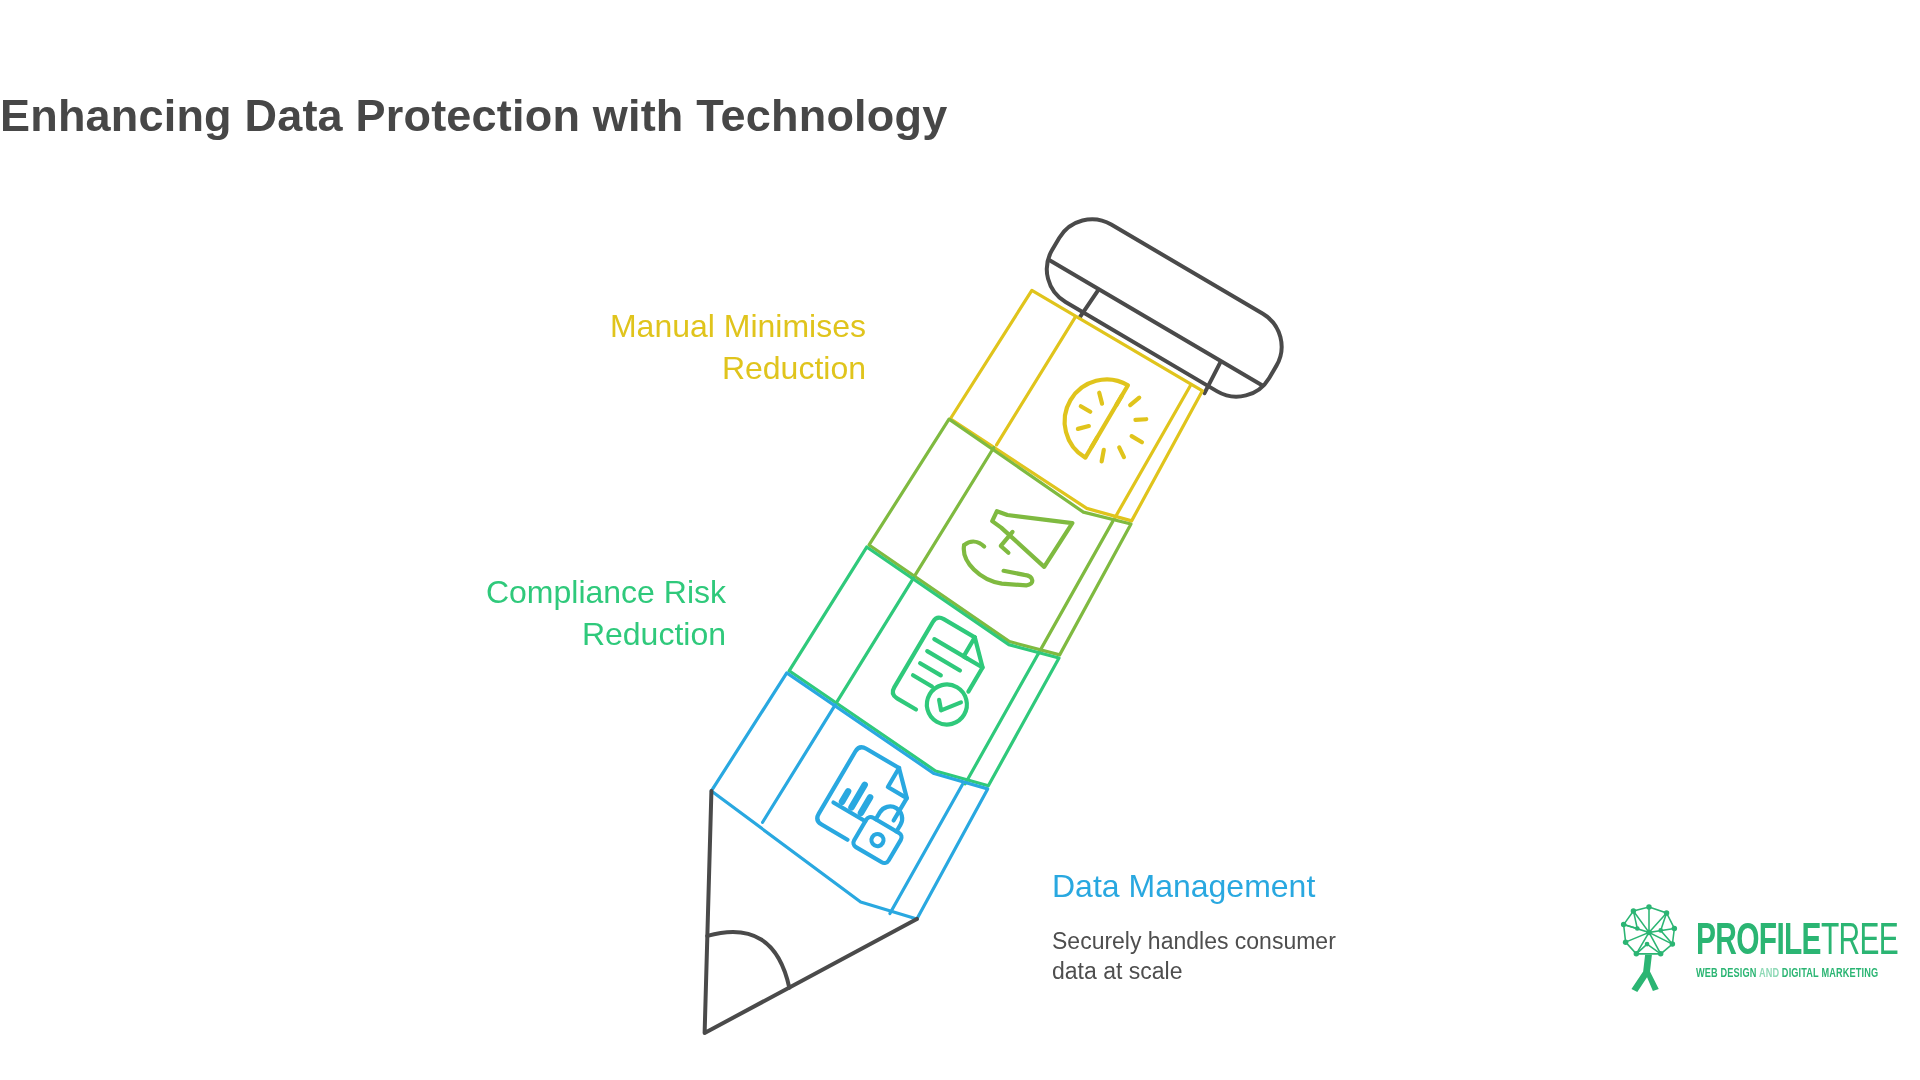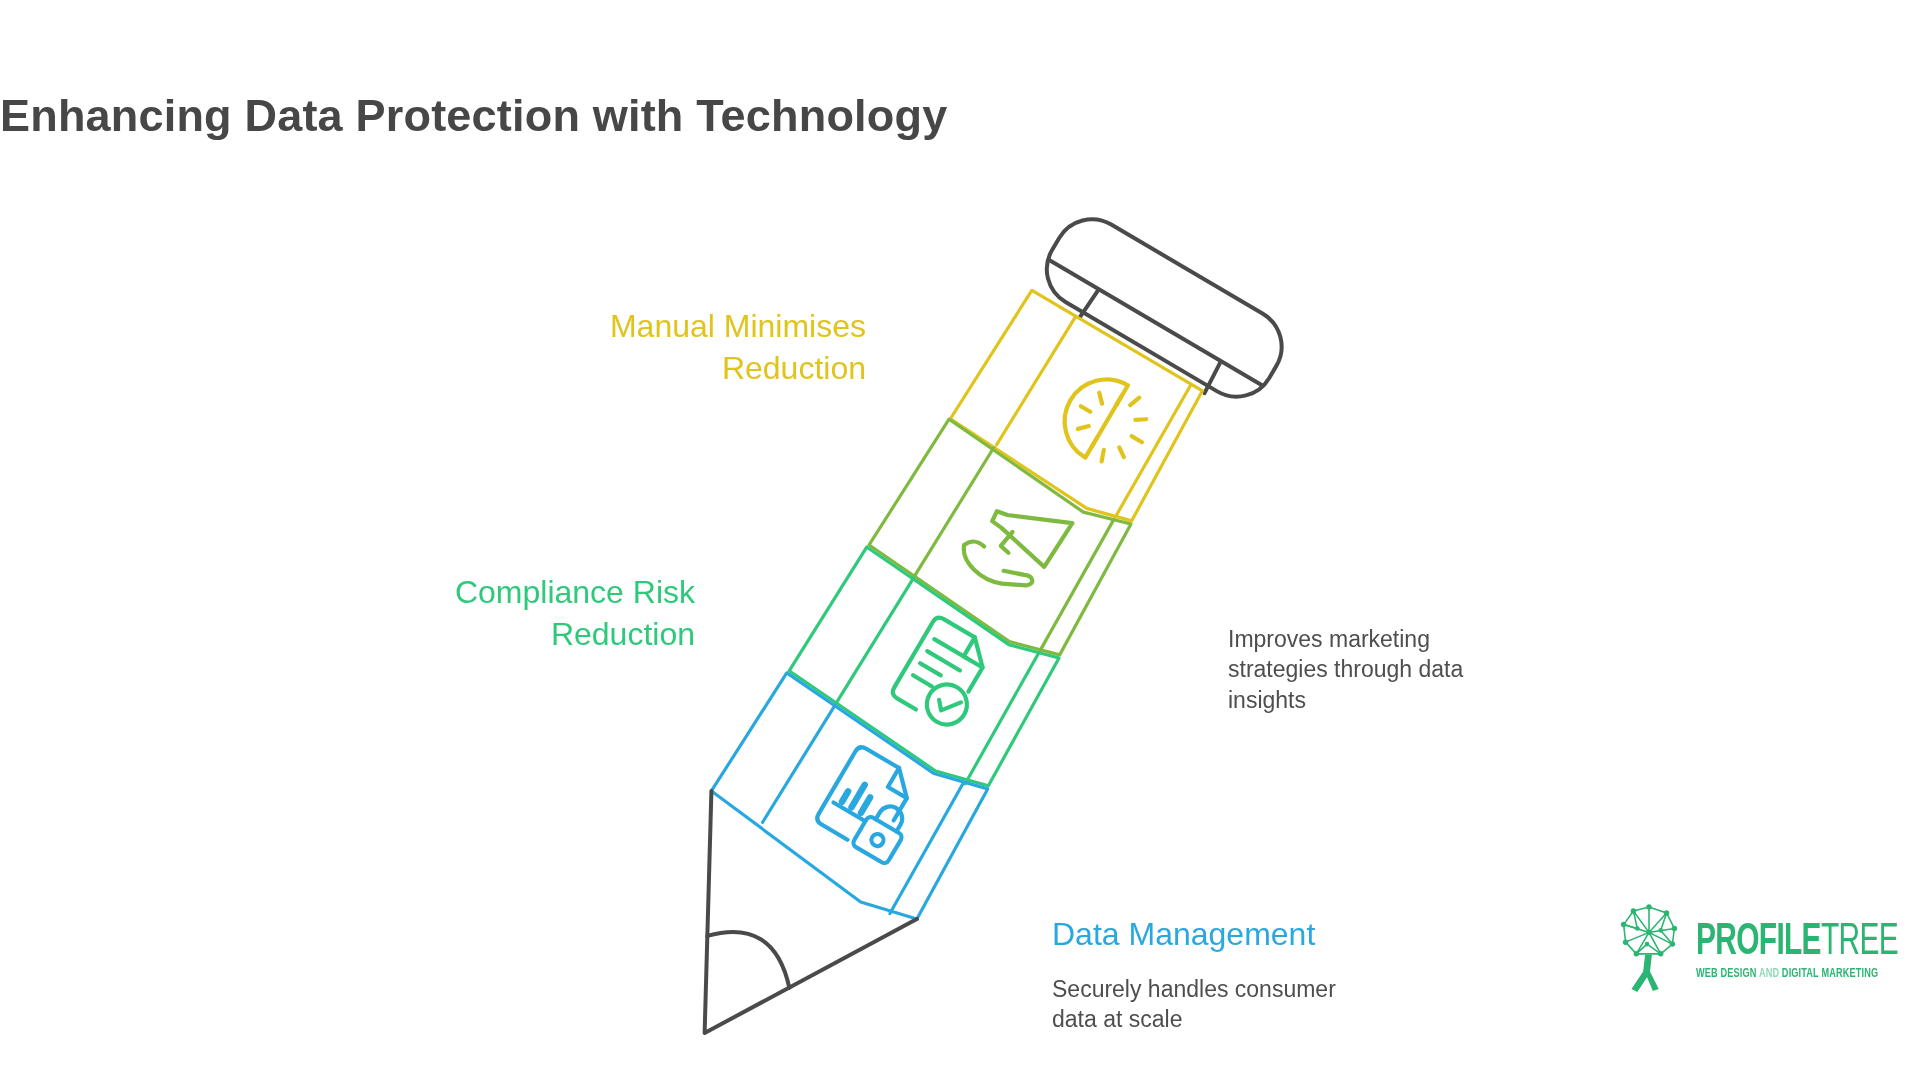--- a/index.html
+++ b/index.html
@@ -7,23 +7,23 @@
           font-family:"Liberation Sans",sans-serif;}
   .title{position:absolute;top:90px;left:0;width:100%;text-align:left;
          font-size:45px;font-weight:700;color:#474747;letter-spacing:.2px;}
   .pencil-svg{position:absolute;left:0;top:0;}
   .block{position:absolute;}
   .block .heading{font-size:32px;font-weight:400;line-height:1.3;white-space:pre-line;}
   .block .desc{font-size:23px;color:#4E4E4E;line-height:1.32;white-space:pre-line;margin-top:28px;}
   .align-right{text-align:right;}
   .c-yellow{color:#E0C41C}.c-green{color:#7FBA40}.c-emerald{color:#2FC97B}.c-blue{color:#29A8E0}
   #blk-manual{top:306px;right:1054px;}
-  #blk-compliance{top:572px;right:1225px;}
+  #blk-compliance{top:572px;right:1194px;}
   #blk-marketing{top:596px;left:1228px;}
-  #blk-data{top:866px;left:1052px;margin-top:48px;}
+  #blk-data{top:866px;left:1052px;}
   #blk-data .desc{margin-top:18px;}
   .logo{position:absolute;left:1610px;top:898px;display:flex;align-items:center;}
   .logo-text{transform:scaleX(.68);transform-origin:left center;margin-left:8px;}
   .brand{font-size:44px;font-weight:700;color:#2BB573;line-height:1;letter-spacing:-1px;white-space:nowrap;}
   .brand .lt{font-weight:400;}
   .tagline{font-size:13.5px;font-weight:700;color:#2BB573;letter-spacing:.2px;margin-top:4px;white-space:nowrap;}
   .tagline .and{color:#8ED9B6;}
 </style>
 </head>
 <body>
@@ -119,23 +119,20 @@
     <div class="heading c-yellow">Manual Minimises
 Reduction</div>
   </div>
 
   <div class="block align-right" id="blk-compliance">
     <div class="heading c-emerald">Compliance Risk
 Reduction</div>
   </div>
 
   <div class="block" id="blk-marketing">
-    <div class="desc">Improves marketing
-strategies through data
-insights</div>
   </div>
 
   <div class="block" id="blk-data">
     <div class="heading c-blue">Data Management</div>
     <div class="desc">Securely handles consumer
 data at scale</div>
   </div>
 
   <div class="logo">
     <svg width="78" height="100" viewBox="0 0 80 100">

